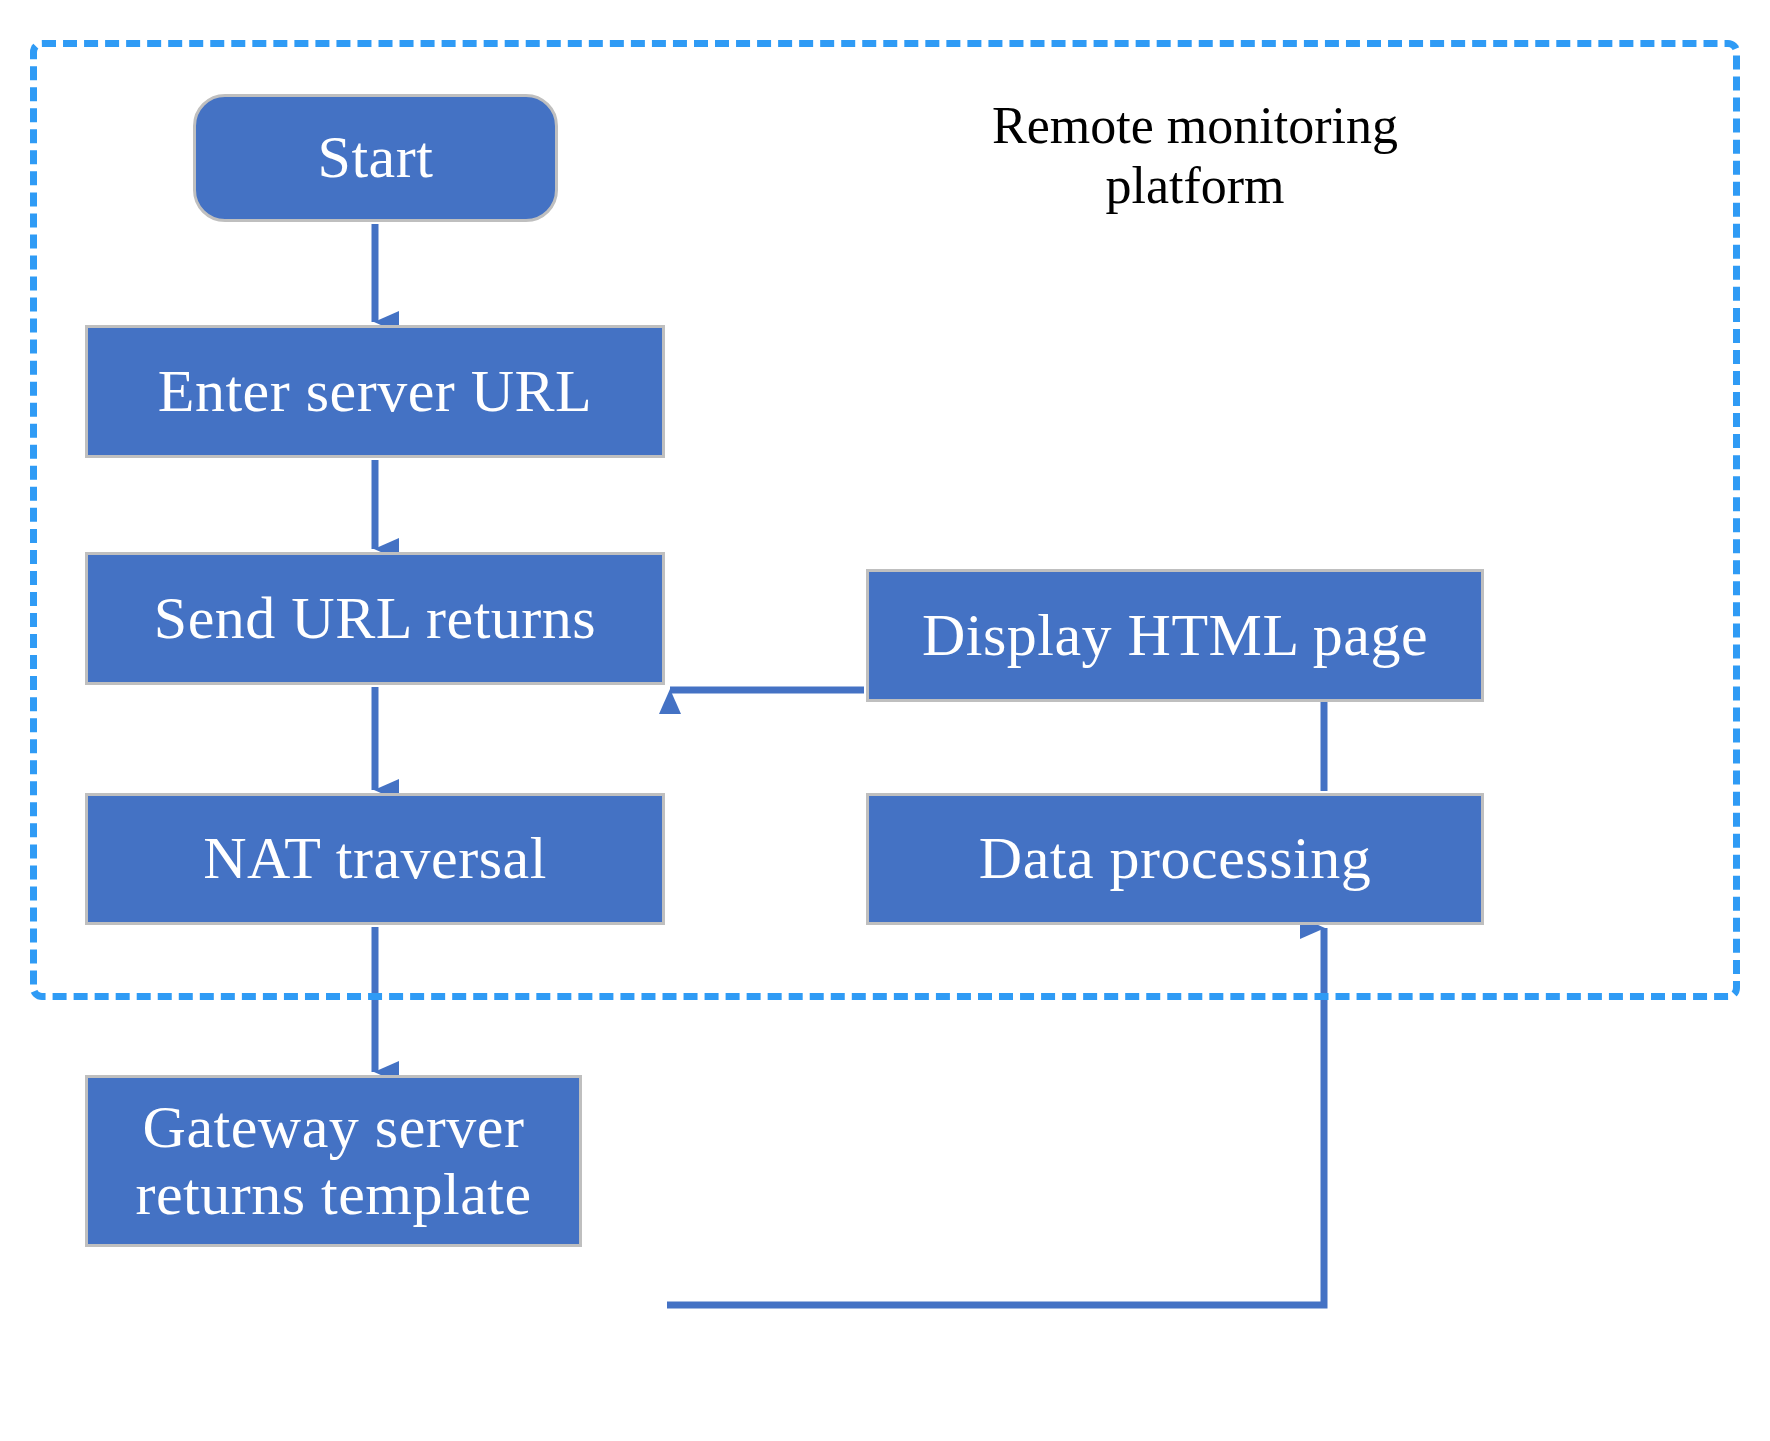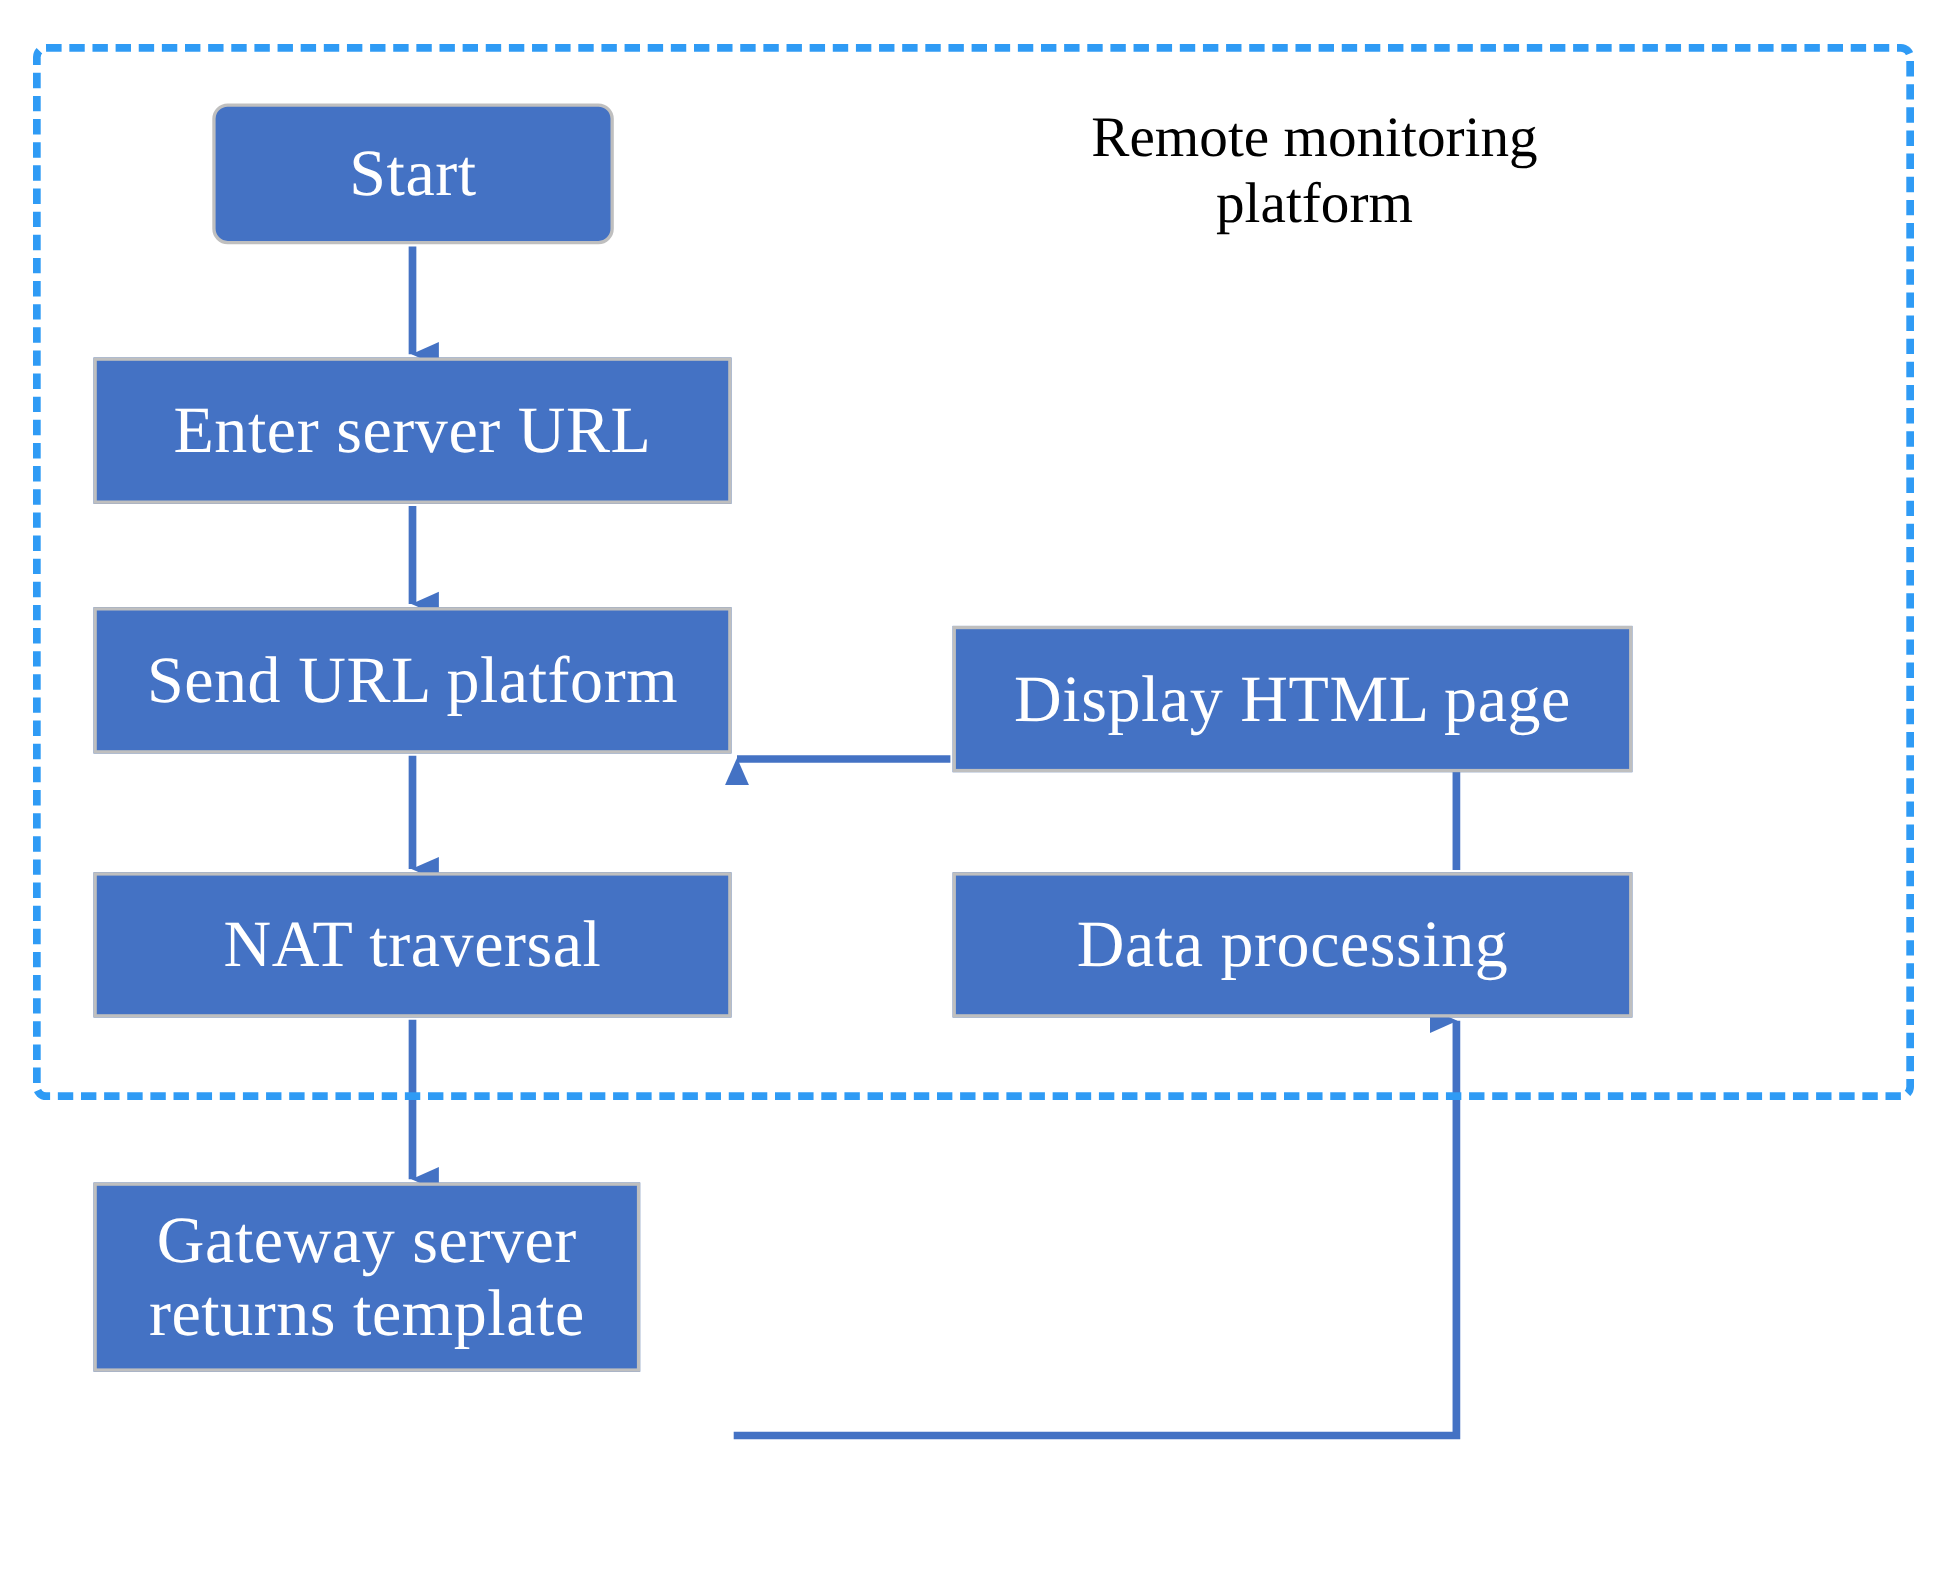--- a/index.html
+++ b/index.html
@@ -34,21 +34,21 @@
     align-items: center;
     justify-content: center;
     text-align: center;
     font-family: "Liberation Serif", "DejaVu Serif", serif;
     font-size: 60px;
     line-height: 1.12;
     letter-spacing: 0.5px;
     z-index: 3;
   }
   .node.rounded {
-    border-radius: 14px;
+    border-radius: 32px;
   }
   .node-label {
     display: block;
     white-space: pre-line;
     padding: 0 10px;
   }
   .zone-title {
     position: absolute;
     color: #000000;
     font-family: "Liberation Serif", "DejaVu Serif", serif;
@@ -121,21 +121,21 @@
 
   <div class="node rounded" style="left:193px; top:94px; width:365px; height:128px;">
     <span class="node-label">Start</span>
   </div>
 
   <div class="node" style="left:85px; top:325px; width:580px; height:133px;">
     <span class="node-label">Enter server URL</span>
   </div>
 
   <div class="node" style="left:85px; top:552px; width:580px; height:133px;">
-    <span class="node-label">Send URL platform</span>
+    <span class="node-label">Send URL returns</span>
   </div>
 
   <div class="node" style="left:85px; top:793px; width:580px; height:132px;">
     <span class="node-label">NAT traversal</span>
   </div>
 
   <div class="node" style="left:85px; top:1075px; width:497px; height:172px;">
     <span class="node-label">Gateway server
 returns template</span>
   </div>

